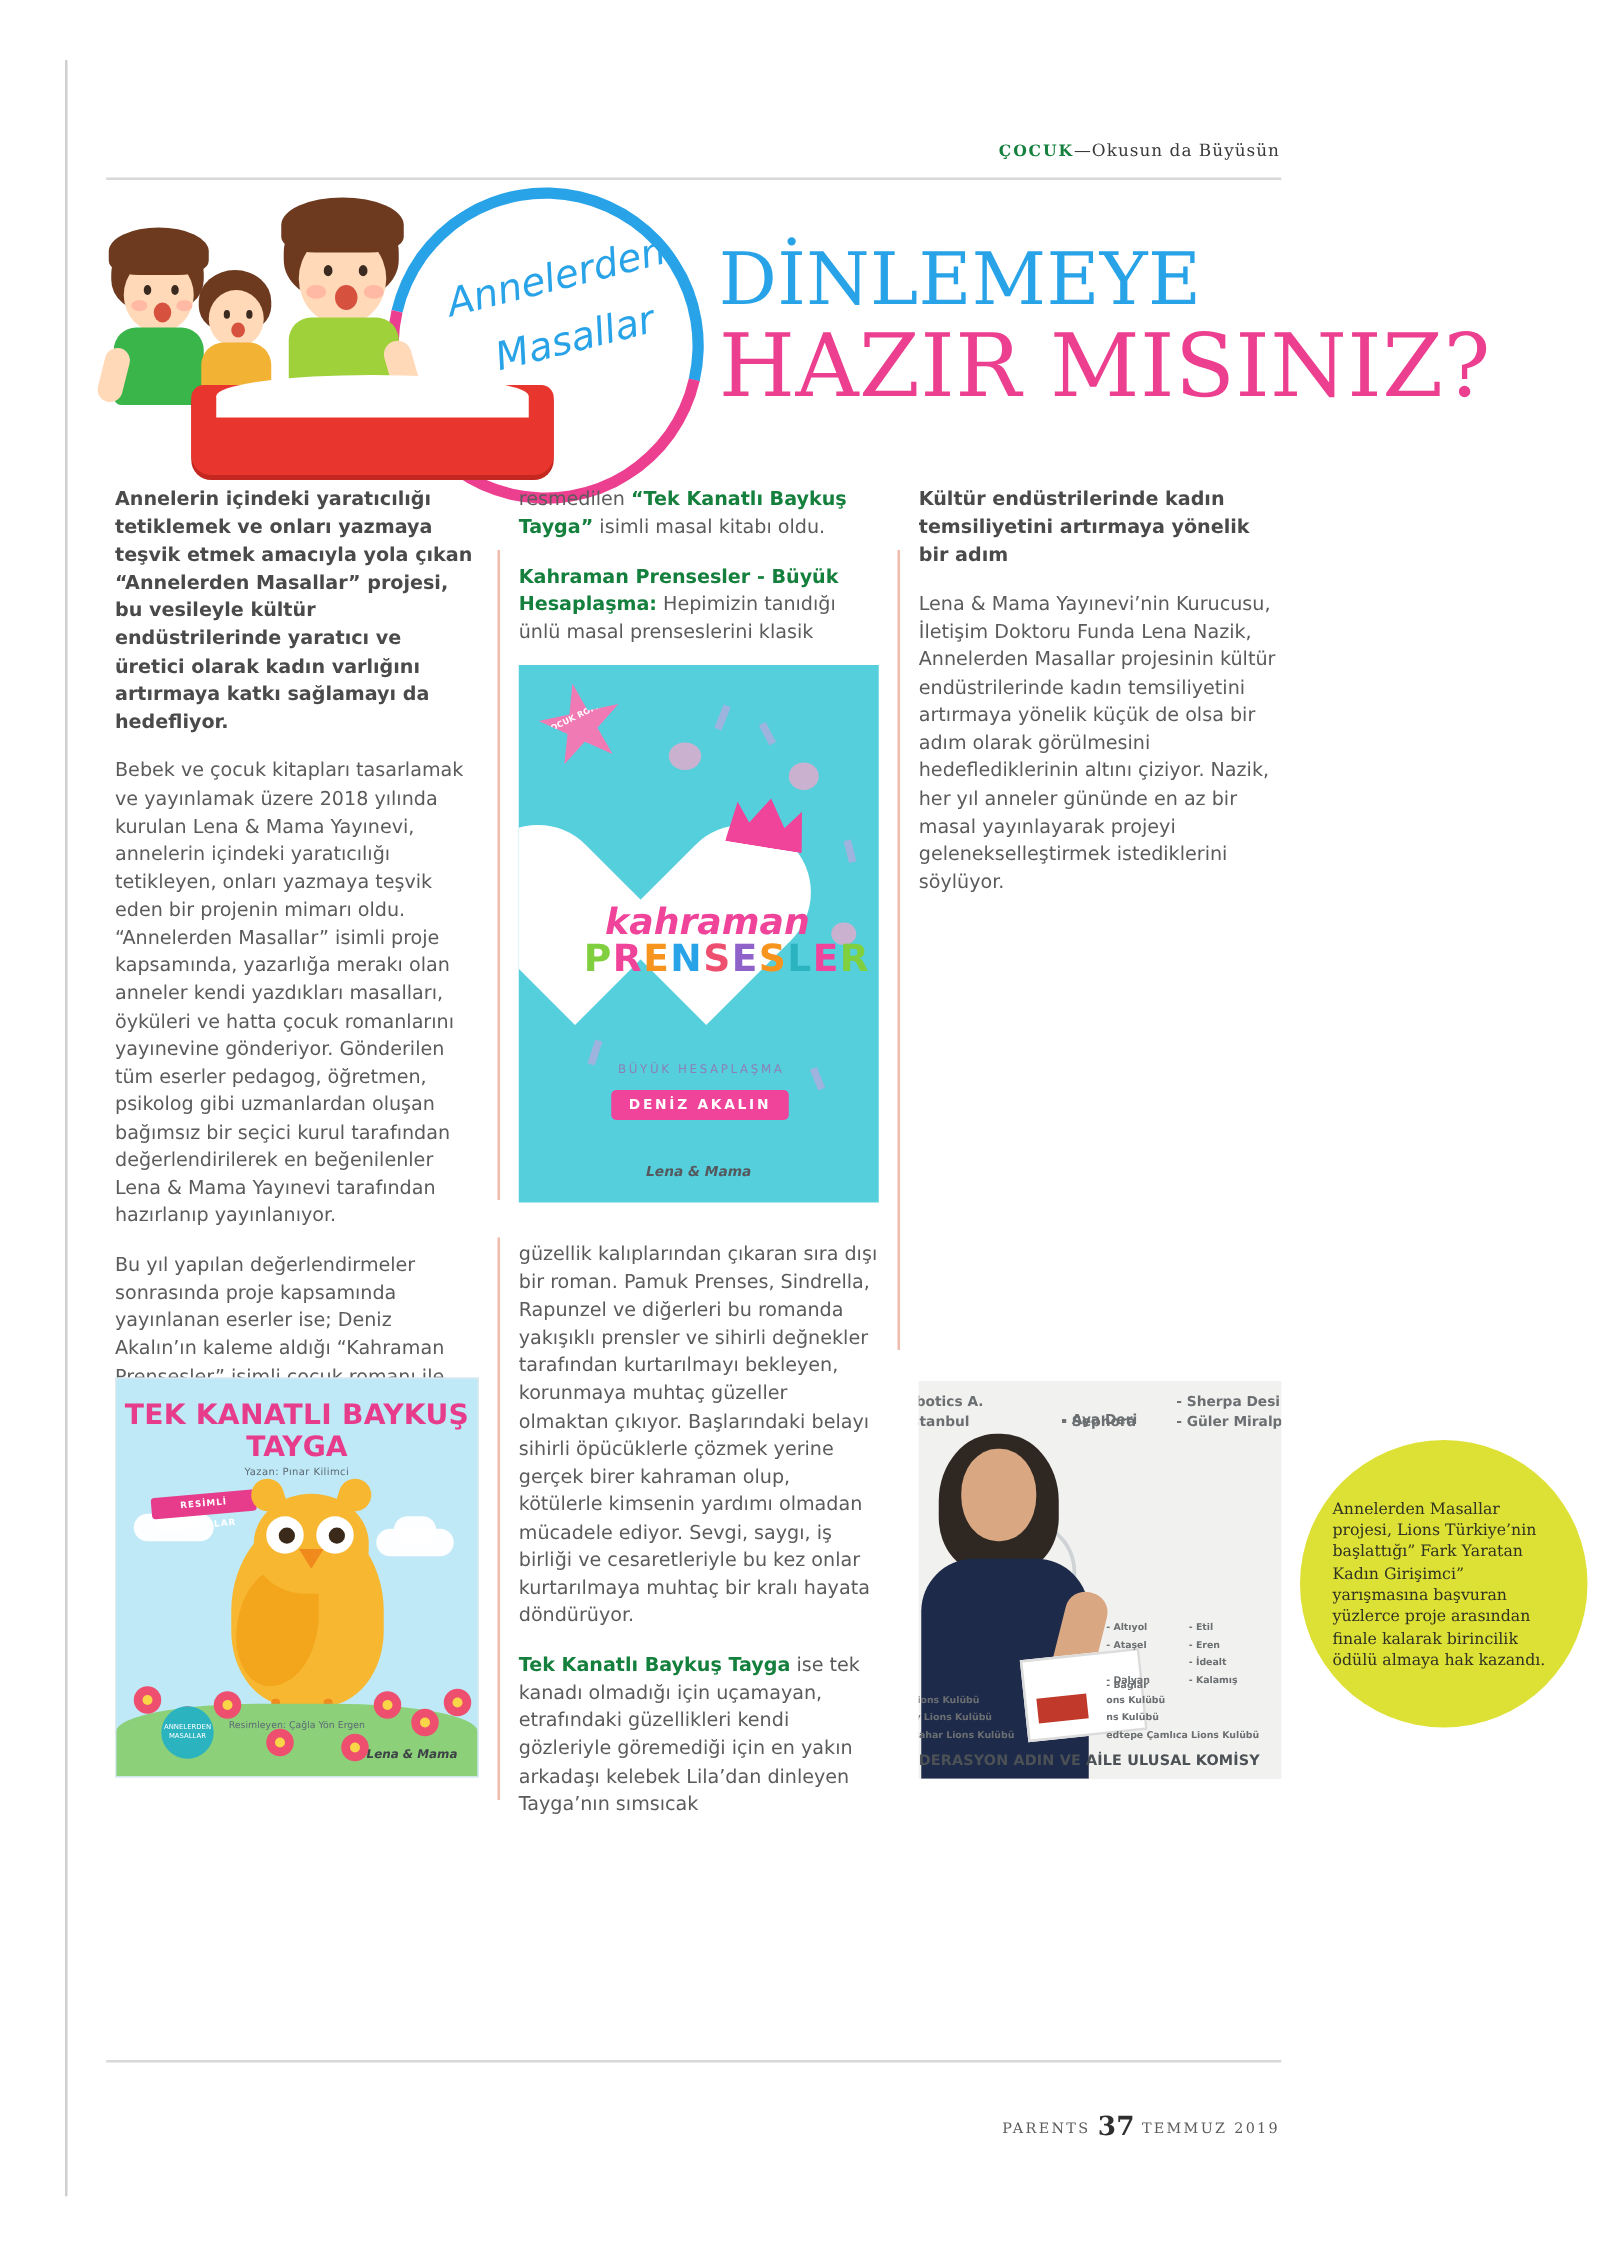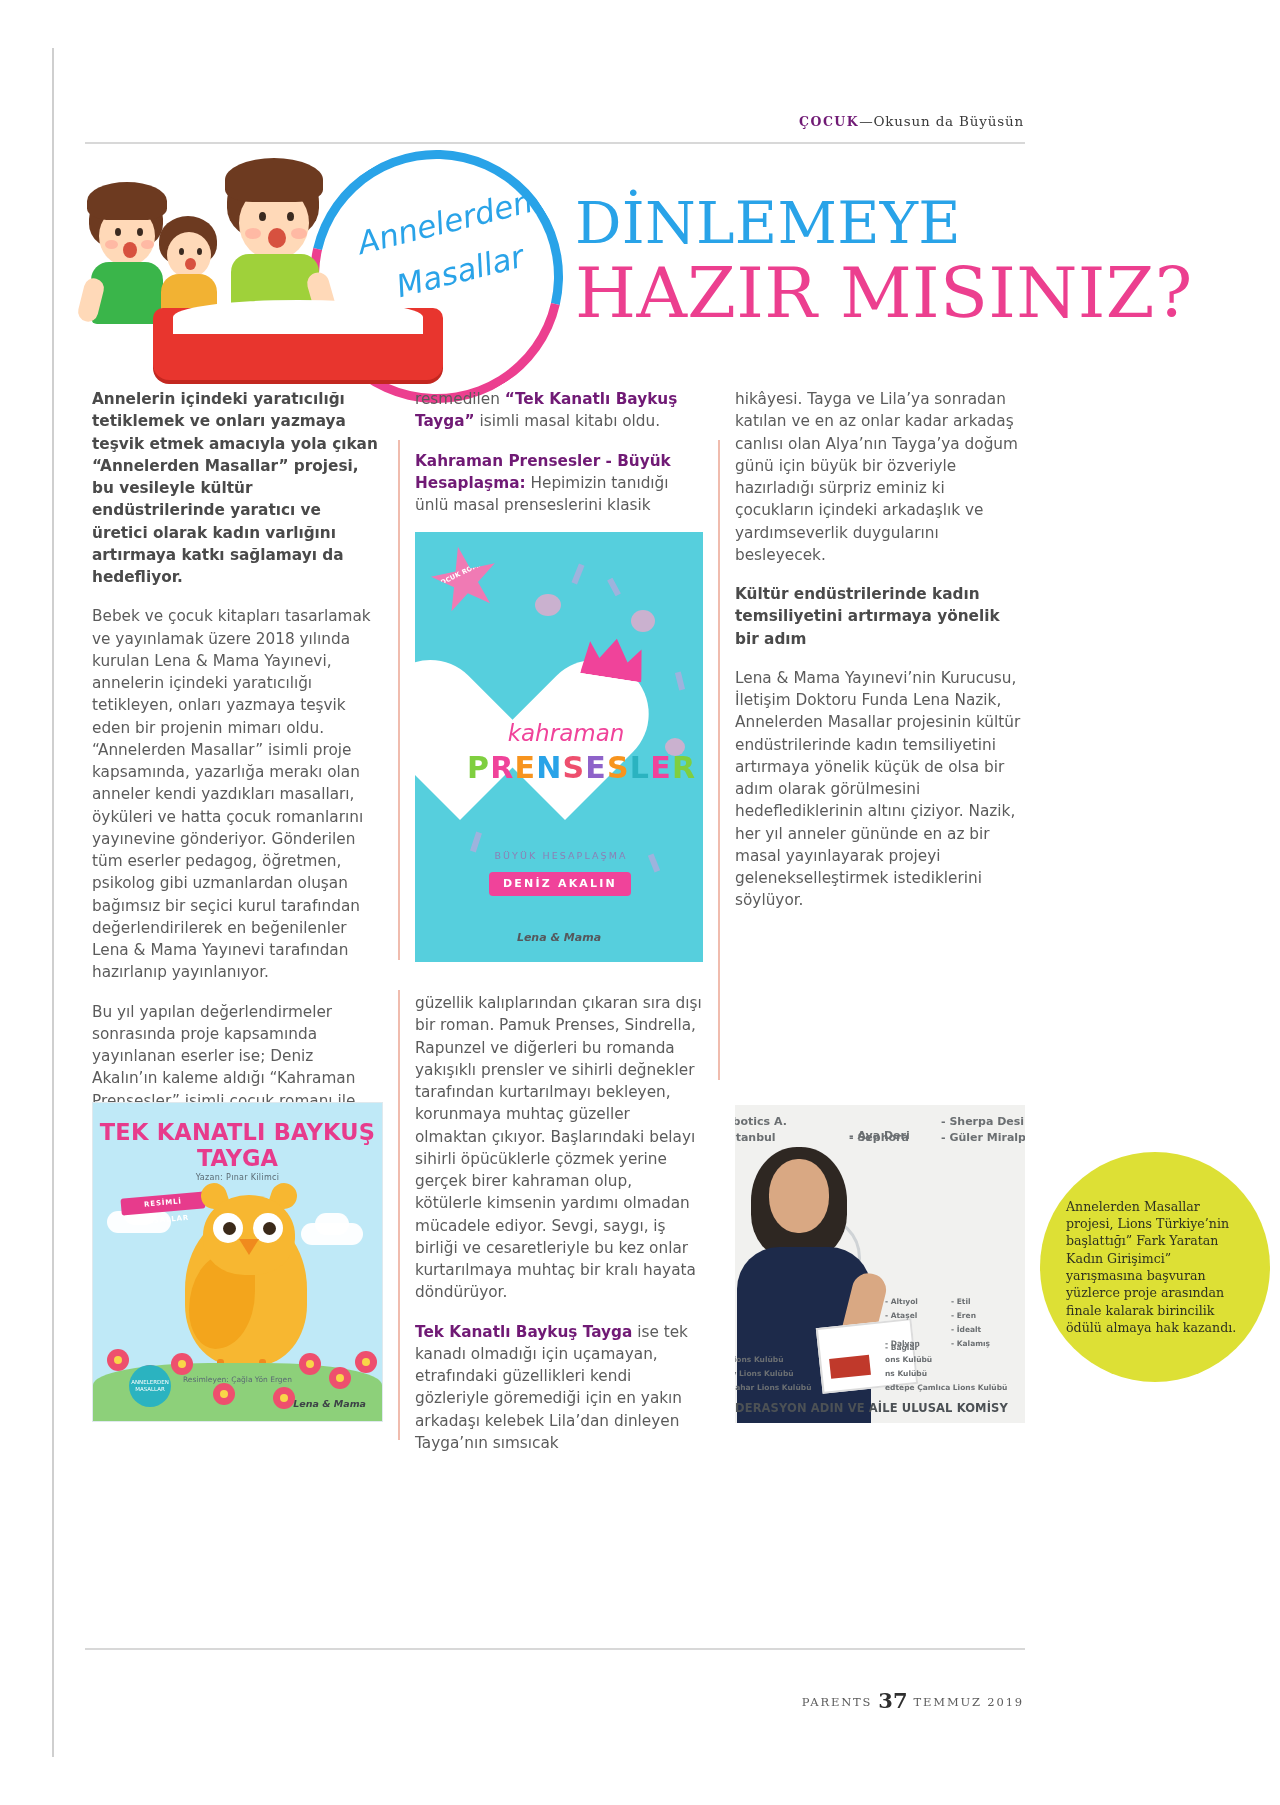--- a/index.html
+++ b/index.html
@@ -73,21 +73,21 @@
   .cheek{position:absolute;background:#ffb3a0;border-radius:50%;opacity:.85;}
   .arm{position:absolute;background:#ffd9b8;border-radius:12px;}
 
   
   .col{position:absolute;top:388px;font-size:15.3px;line-height:1.455;color:#5b5b5b;}
   #col1{left:92px;width:288px;}
   #col2{left:415px;width:288px;}
   #col3{left:735px;width:290px;}
   .col p{margin:0 0 17px 0;}
   .lead{font-weight:700;color:#4a4a4a;}
-  .b{font-weight:700;color:#701a75;}
+  .b{font-weight:700;color:#15803d;}
   .sub{font-weight:700;color:#4a4a4a;display:block;margin:0 0 2px 0;}
   .teal{color:#2bb3c0;}
   .vsep{position:absolute;width:2px;background:#f0bcae;}
 
   
   #cover-kp{
     position:absolute;left:415px;top:532px;width:288px;height:430px;
     background:#56cfdd;overflow:hidden;
   }
   #kp-star{
@@ -109,21 +109,21 @@
     background:#fff;border-radius:60px 60px 0 0;
   }
   #kp-heart:before{left:3px;transform:rotate(-45deg);transform-origin:0 100%;}
   #kp-heart:after{left:0;transform:rotate(45deg);transform-origin:100% 100%;}
   #kp-crown{
     position:absolute;left:168px;top:104px;width:62px;height:42px;background:#f0439a;
     clip-path:polygon(0% 100%,8% 22%,27% 58%,50% 6%,73% 58%,92% 22%,100% 100%);
     transform:rotate(9deg);
   }
   #kp-t1{position:absolute;left:66px;top:188px;width:170px;text-align:center;
-    font-size:23px;color:#f0439a;font-style:italic;font-weight:400;z-index:4;}
+    font-size:29px;color:#f0439a;font-style:italic;font-weight:700;z-index:4;}
   #kp-t2{position:absolute;left:52px;top:218px;width:196px;text-align:center;
     font-size:30px;font-weight:700;letter-spacing:.04em;z-index:4;}
   #kp-t2 i{font-style:normal;}
   #kp-band{position:absolute;left:56px;top:318px;width:180px;text-align:center;
     font-size:9.5px;letter-spacing:.22em;color:#8c7fb5;}
   #kp-author{
     position:absolute;left:74px;top:340px;width:142px;height:24px;background:#f0439a;
     border-radius:4px;color:#fff;font-size:11px;letter-spacing:.2em;text-align:center;
     line-height:24px;font-weight:700;
   }
@@ -355,21 +355,20 @@
     <div class="flower" style="left:262px;top:248px;"></div>
     <div class="flower" style="left:120px;top:280px;"></div>
     <div class="flower" style="left:180px;top:284px;"></div>
     <div id="tk-credit">Resimleyen: Çağla Yön Ergen</div>
     <div id="tk-seal">ANNELERDEN MASALLAR</div>
     <div id="tk-logo">Lena &amp; Mama</div>
   </div>
 
   <div class="vsep" style="left:718px;top:440px;height:640px;"></div>
   <div class="col" id="col3">
-    <p>hikâyesi. Tayga ve Lila’ya sonradan katılan ve en az onlar kadar arkadaş canlısı olan Alya’nın Tayga’ya doğum günü için büyük bir özveriyle hazırladığı sürpriz eminiz ki çocukların içindeki arkadaşlık ve yardımseverlik duygularını besleyecek.</p>
     <p>
         <span class="sub">Kültür endüstrilerinde kadın temsiliyetini artırmaya yönelik bir adım</span>
       </p>
     <p>Lena &amp; Mama Yayınevi’nin Kurucusu, İletişim Doktoru Funda Lena Nazik, Annelerden Masallar projesinin kültür endüstrilerinde kadın temsiliyetini artırmaya yönelik küçük de olsa bir adım olarak görülmesini hedeflediklerinin altını çiziyor. Nazik, her yıl anneler gününde en az bir masal yayınlayarak projeyi gelenekselleştirmek istediklerini söylüyor.</p>
   </div>
 
   <div id="photo">
     <div id="ph-bg"></div>
     <div class="ph-txt" style="left:-10px;top:10px;">obotics A.</div>
     <div class="ph-txt" style="left:-10px;top:26px;">İstanbul</div>

